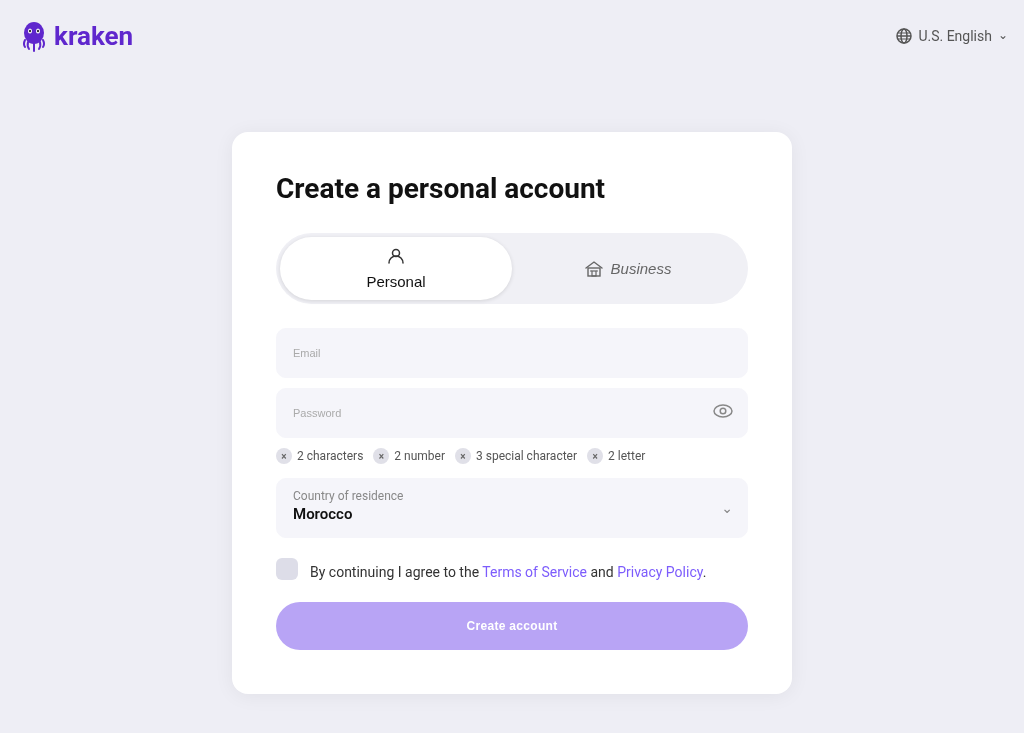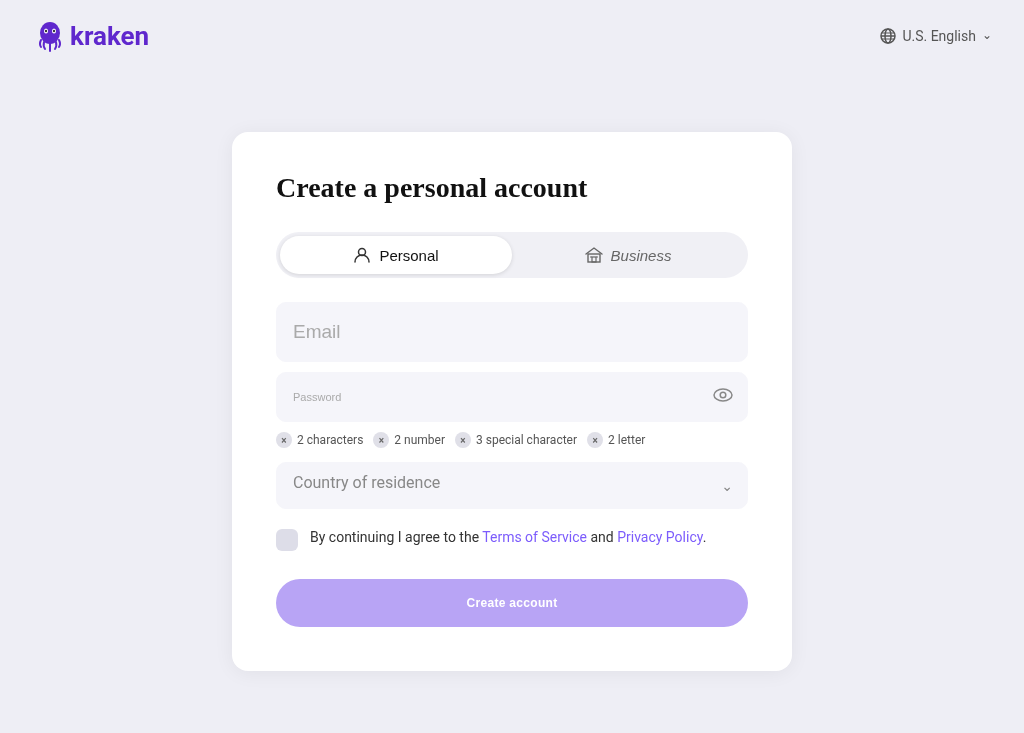--- a/index.html
+++ b/index.html
@@ -14,21 +14,21 @@
       min-height: 733px;
       width: 1024px;
       position: relative;
     }
 
     
     .header {
       display: flex;
       justify-content: space-between;
       align-items: center;
-      padding: 18px 32px;
+      padding: 18px 16px;
     }
 
     .logo {
       display: flex;
       align-items: center;
       gap: 6px;
     }
 
     .logo-text {
       font-size: 26px;
@@ -59,21 +59,20 @@
       padding: 40px 44px 44px;
       width: 560px;
       box-shadow: 0 2px 20px rgba(0,0,0,0.06);
     }
 
     .card-title {
       font-size: 28px;
       font-weight: 700;
       color: #111;
       margin-bottom: 28px;
-      font-family: Liberation Serif, serif;
     }
 
     
     .tab-toggle {
       display: flex;
       background: #f0f0f5;
       border-radius: 50px;
       padding: 4px;
       margin-bottom: 24px;
     }
@@ -90,36 +89,37 @@
       font-size: 15px;
       font-weight: 500;
       cursor: pointer;
       transition: background 0.2s;
     }
 
     .tab-btn.active {
       background: #ffffff;
       color: #111;
       box-shadow: 0 1px 4px rgba(0,0,0,0.12);
+      flex-direction: column;
     }
 
     .tab-btn.inactive {
       background: transparent;
       color: #666;
       font-style: italic;
     }
 
     
     .input-field {
       width: 100%;
       background: #f5f5fa;
       border: 1.5px solid #f5f5fa;
       border-radius: 10px;
       padding: 18px 16px;
-      font-size: 19px;
+      font-size: 11px;
       color: #333;
       outline: none;
       margin-bottom: 10px;
     }
 
     .input-field::placeholder {
       color: #aaa;
     }
 
     .password-wrapper {
@@ -187,21 +187,21 @@
       background: #f5f5fa;
       border: 1.5px solid #f5f5fa;
       border-radius: 10px;
       padding: 10px 16px 14px;
       margin-bottom: 20px;
       position: relative;
       cursor: pointer;
     }
 
     .country-label {
-      font-size: 16px;
+      font-size: 12px;
       color: #888;
       margin-bottom: 2px;
     }
 
     .country-value {
       font-size: 15px;
       font-weight: 600;
       color: #111;
     }
 
@@ -210,23 +210,23 @@
       right: 14px;
       top: 50%;
       transform: translateY(-50%);
       color: #888;
       font-size: 14px;
     }
 
     
     .terms-row {
       display: flex;
-      align-items: flex-start;
+      align-items: flex-end;
       gap: 12px;
-      margin-bottom: 28px;
+      margin-bottom: 22px;
     }
 
     .checkbox-custom {
       width: 22px;
       height: 22px;
       background: #dddde8;
       border-radius: 6px;
       flex-shrink: 0;
       cursor: pointer;
     }
@@ -355,20 +355,21 @@
       </div>
       <div class="req-badge">
         <span class="req-x">×</span>
         <span>2 letter</span>
       </div>
     </div>
 
     
     <div class="country-selector">
       <div class="country-label">Country of residence</div>
+      <div class="country-value">Morocco</div>
       <span class="country-chevron">⌄</span>
     </div>
 
     
     <div class="terms-row">
       <div class="checkbox-custom"></div>
       <span class="terms-text">
         <span>By continuing I agree to the </span><a href="#" class="terms-link">Terms of Service</a><span> and </span><a href="#" class="terms-link">Privacy Policy</a><span>.</span>
       </span>
     </div>

